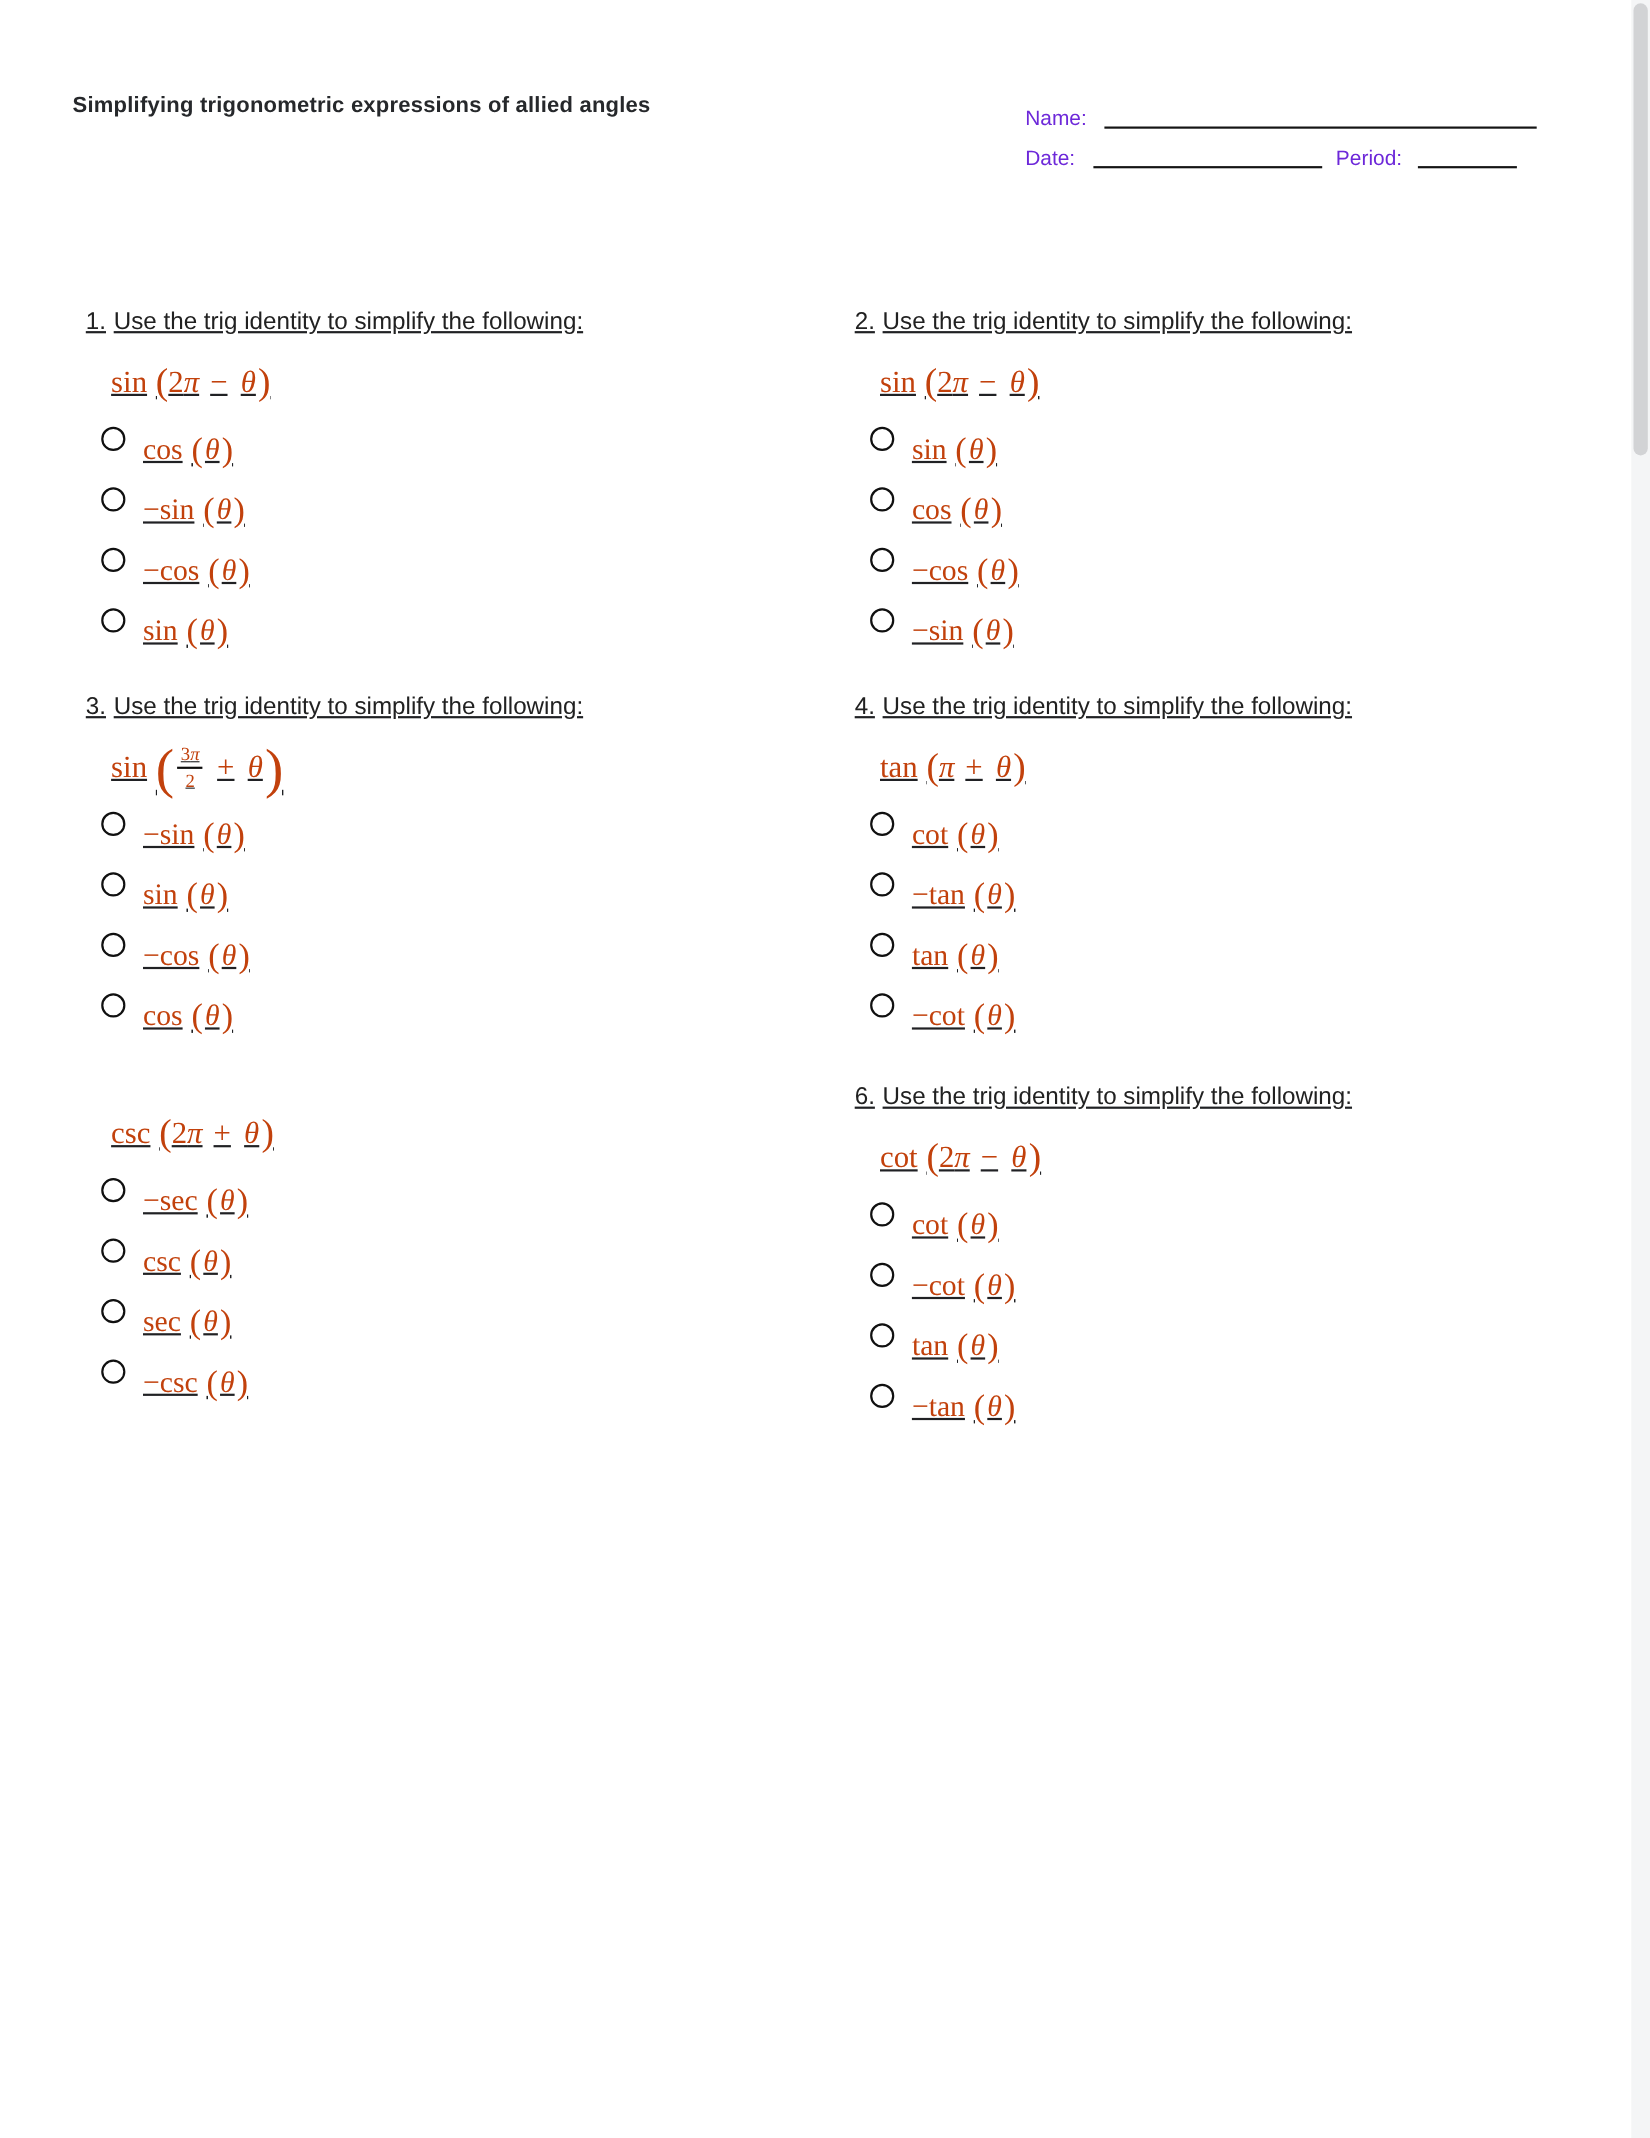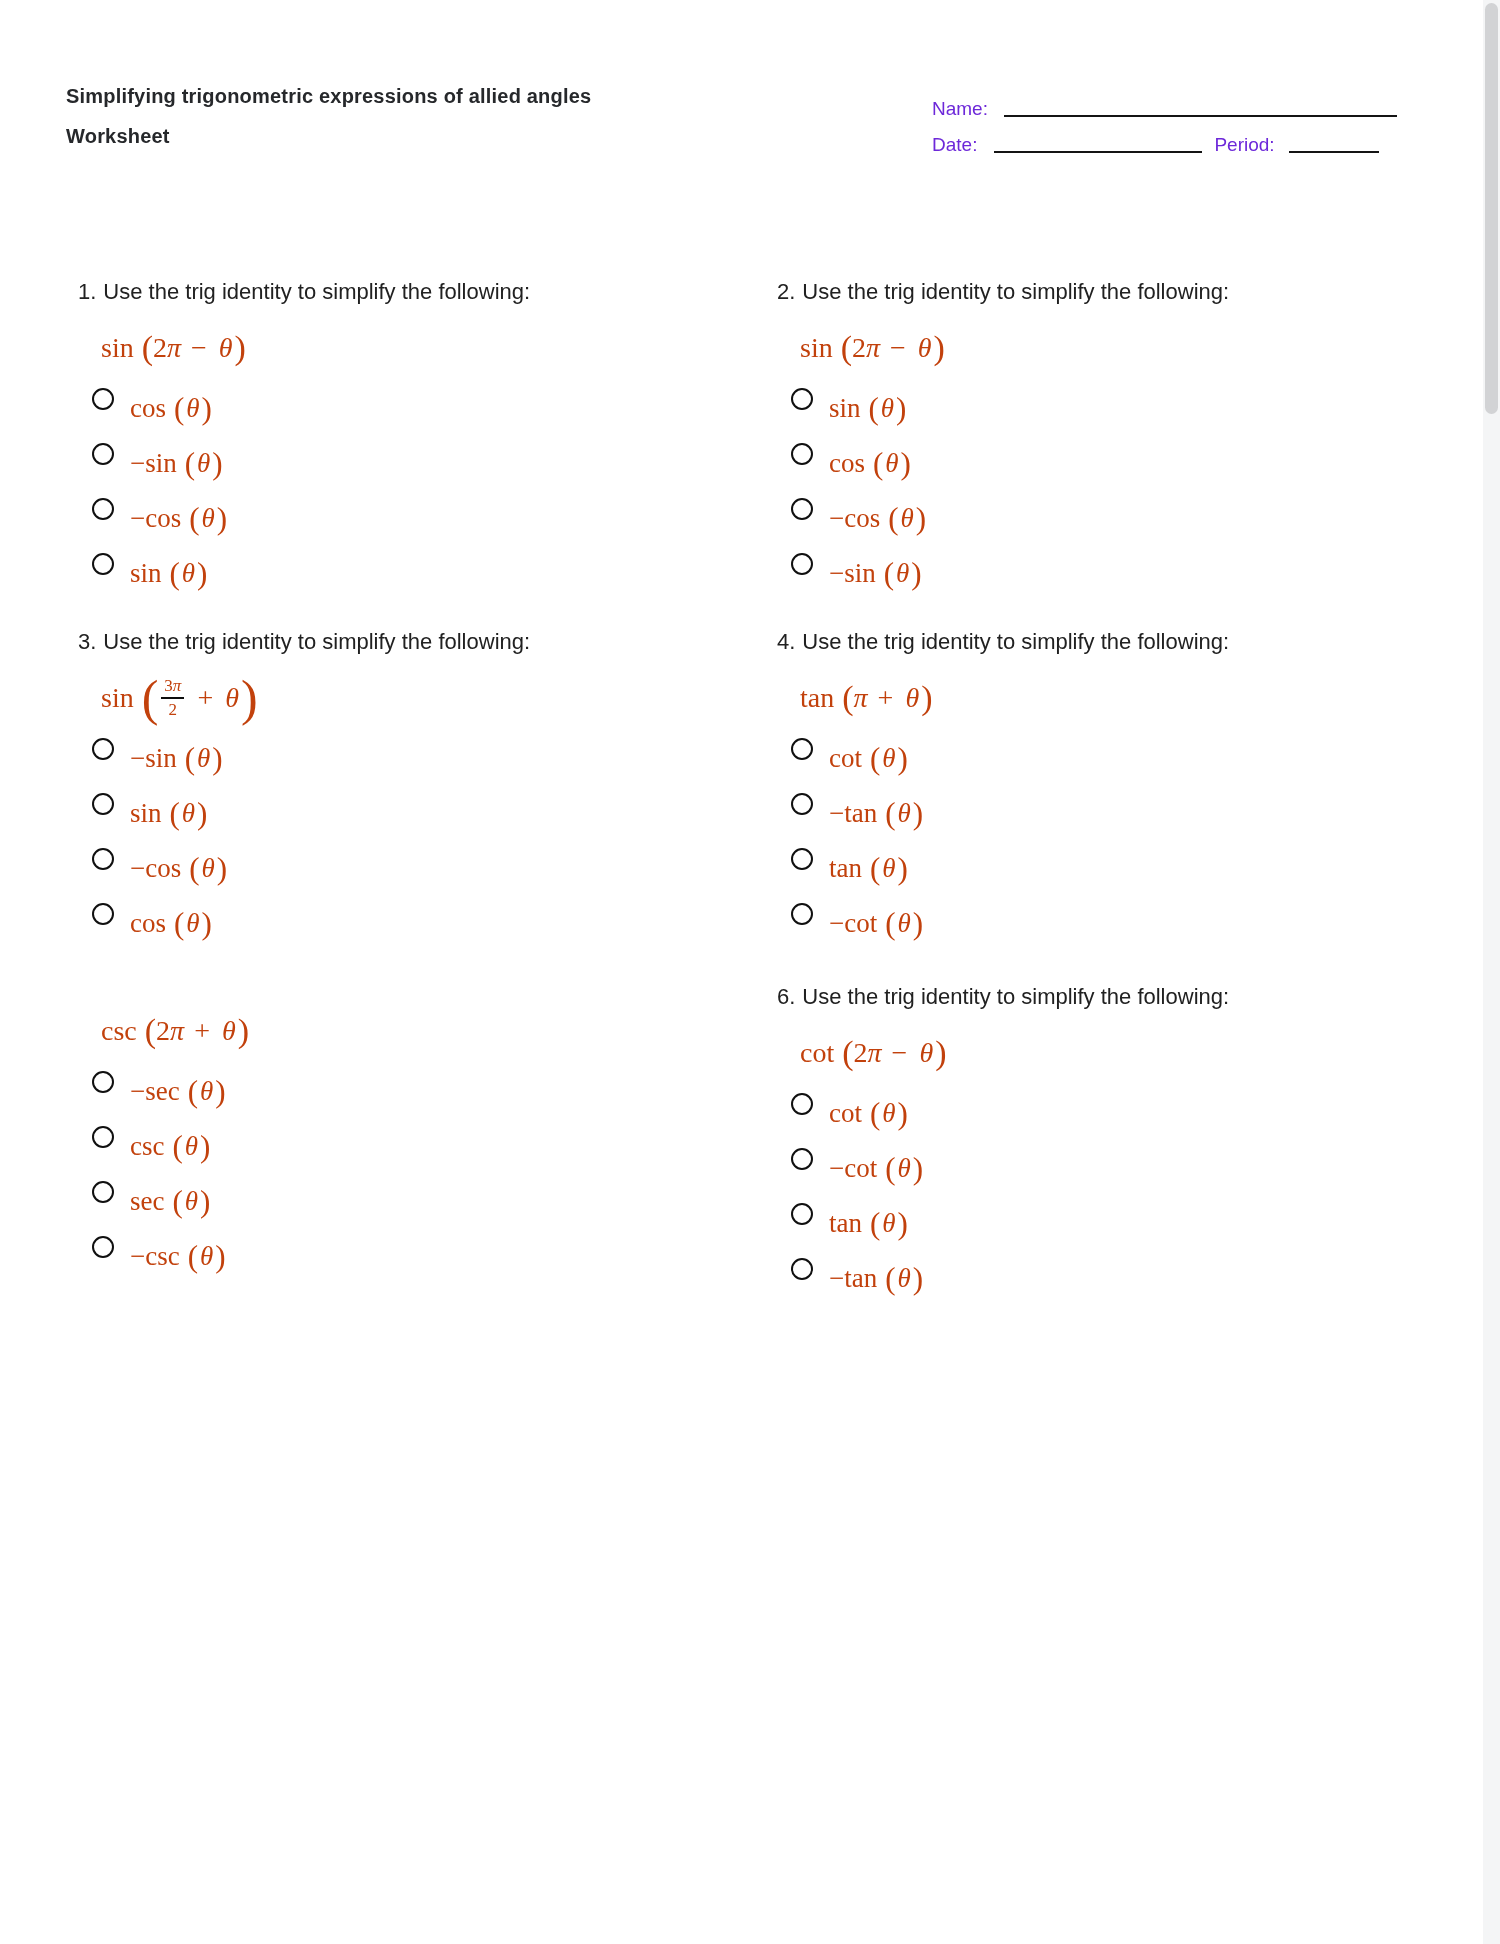--- a/index.html
+++ b/index.html
@@ -22,21 +22,21 @@
   .field-row { position:absolute; display:flex; align-items:flex-end; height:24px; font-size:19px; color:#6d28d9; }
   .name-row { left:932px; top:96px; }
   .date-row { left:932px; top:132px; }
   .blank { border-bottom:2px solid #141414; margin-bottom:3px; display:inline-block; }
   .name-blank   { width:393px; margin-left:16px; }
   .date-blank   { width:208px; margin-left:17px; }
   .period-label { margin-left:12px; }
   .period-blank { width:90px;  margin-left:14px; }
 
   
-  .question { position:absolute; width:620px; }
+  .question { position:absolute; width:620px;text-decoration:underline; }
   .q1 { left:78px;  top:281px; }
   .q2 { left:777px; top:281px; }
   .q3 { left:78px;  top:631px; }
   .q4 { left:777px; top:631px; }
   .q5 { left:78px;  top:986px; }
   .q6 { left:777px; top:986px; }
 
   .prompt { font-size:22px; line-height:22px; color:#212121; white-space:nowrap; }
   .q-num { margin-right:7px; }
 
@@ -83,21 +83,20 @@
     width:13px; height:411px; border-radius:7px; background:#d2d3d5;
   }
 </style>
 </head>
 <body>
 
 <div class="page">
 
   <div class="title">
     <div>Simplifying trigonometric expressions of allied angles</div>
-    <div>Worksheet</div>
   </div>
 
   <div class="field-row name-row">
     <span>Name:</span>
     <span class="blank name-blank"></span>
   </div>
   <div class="field-row date-row">
     <span>Date:</span>
     <span class="blank date-blank"></span>
     <span class="period-label">Period:</span>

